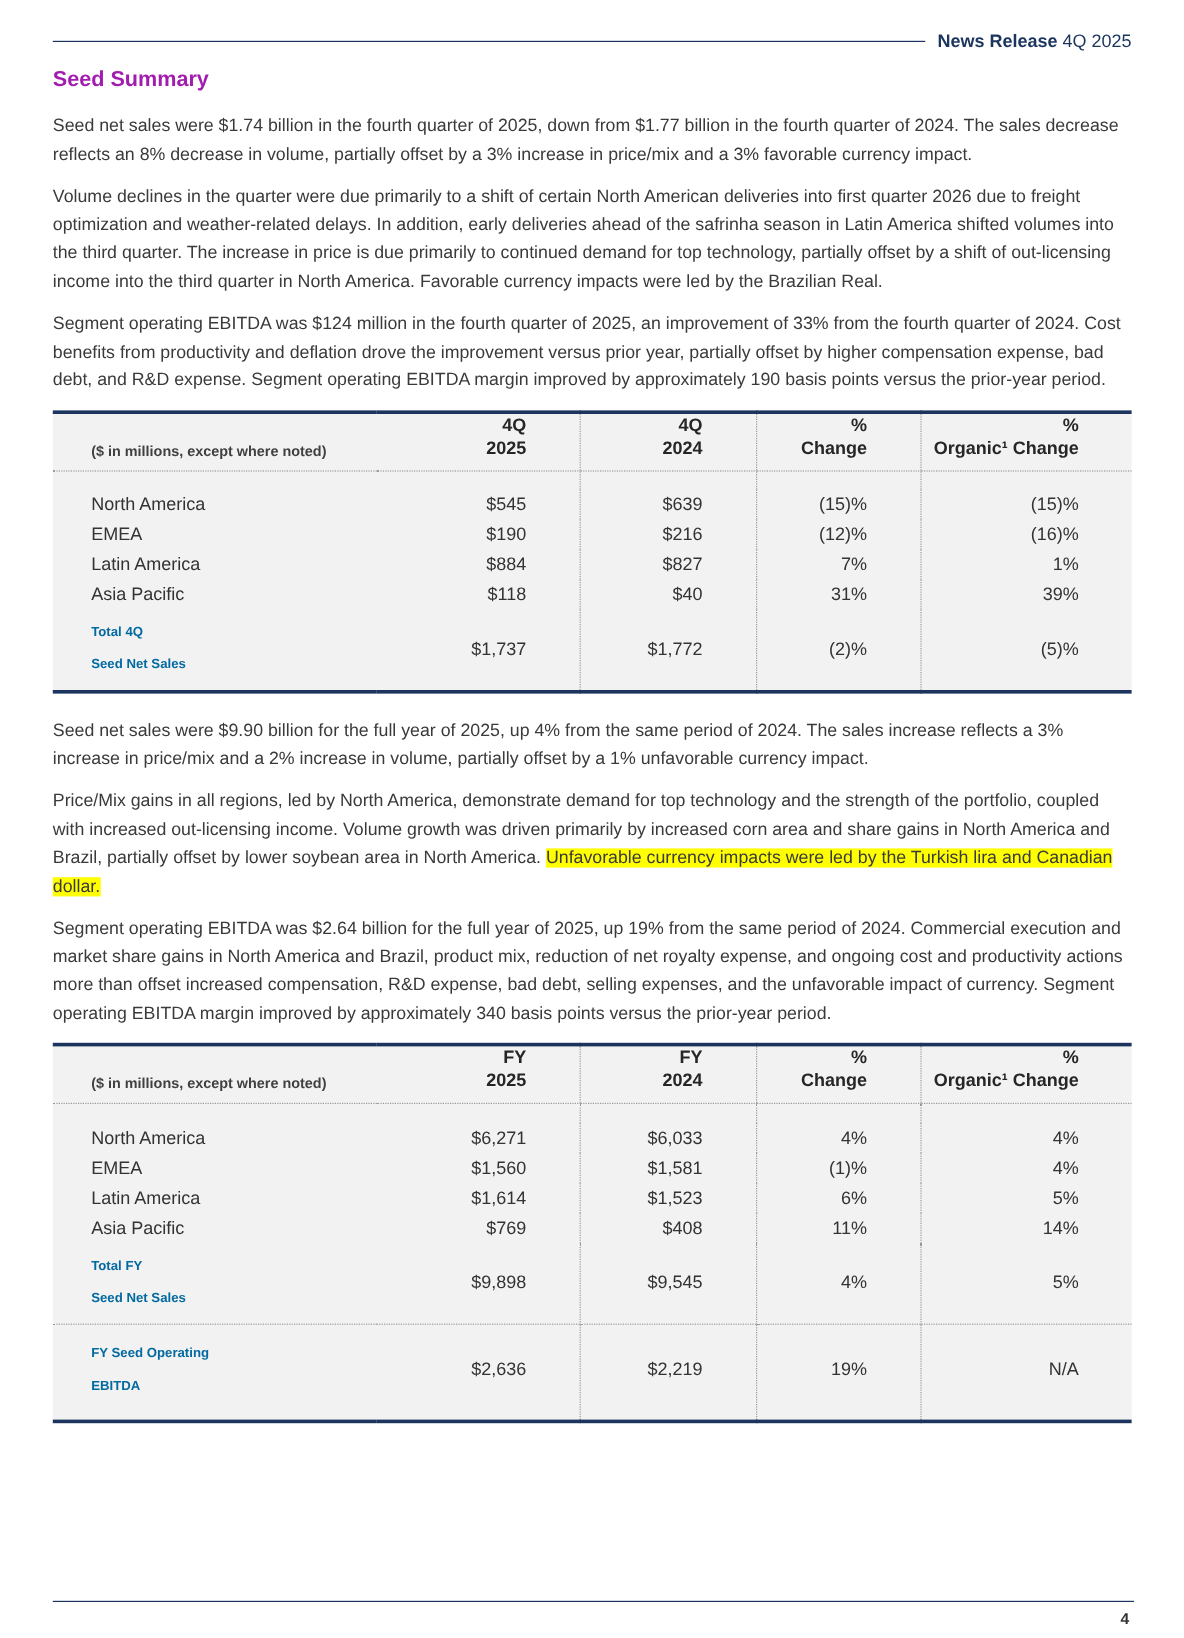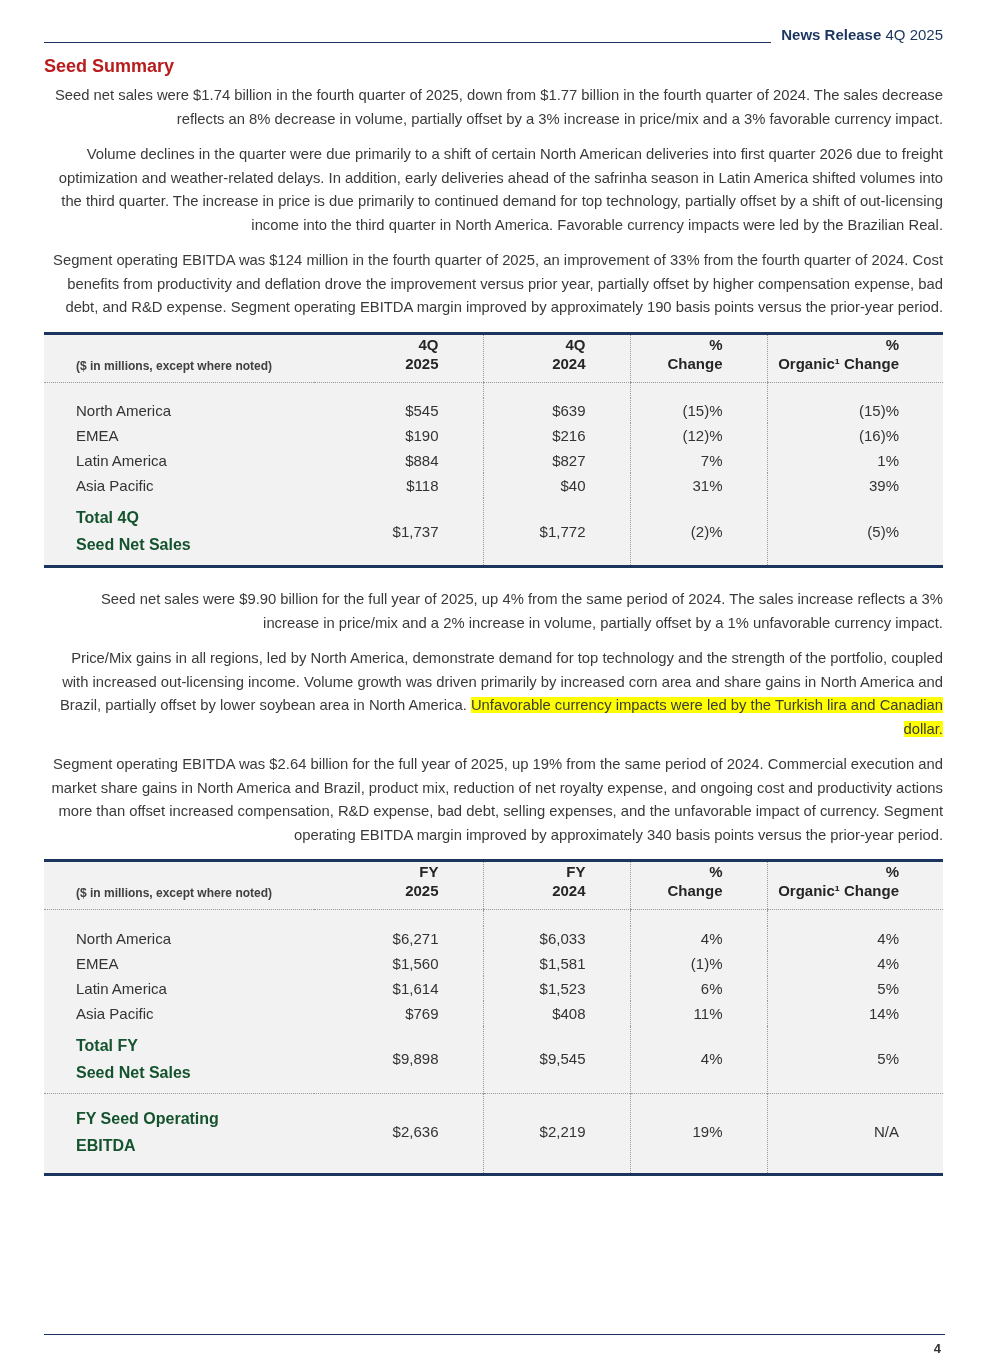--- a/index.html
+++ b/index.html
@@ -10,27 +10,27 @@
     color: #3a3a3a;
   }
   .page {
     position: relative;
     width: 987px; height: 1365px;
     background: #ffffff;
     padding: 26px 44px 0 44px;
     overflow: hidden;
   }
   
-  .top-rule { display: flex; align-items: flex-end; gap: 10px; }
+  .top-rule { display: flex; align-items: center; gap: 10px; }
   .top-rule .rule-line { flex: 1; border-top: 1.5px solid #1c355e; height: 0; }
   .header-text { font-size: 15px; color: #1c355e; white-space: nowrap; }
   .header-text .nr { font-weight: bold; }
   
-  h1.title { color: #b91c1c; font-size: 18px; font-weight: bold; margin-top: 13px; margin-bottom: 7px; }
-  p.body { font-size: 14.8px; line-height: 23.5px; color: #3a3a3a; margin-bottom: 12px; text-align: right; }
+  h1.title { color: #a21caf; font-size: 18px; font-weight: bold; margin-top: 13px; margin-bottom: 17px; }
+  p.body { font-size: 14.8px; line-height: 23.5px; color: #3a3a3a; margin-bottom: 12px; text-align: left; }
   .hl { background: #ffff00; }
   
   table.fin {
     width: 100%;
     border-collapse: collapse;
     table-layout: fixed;
     background: #f2f2f2;
     border-top: 3px solid #1c355e;
     border-bottom: 3px solid #1c355e;
     margin-top: 6px;
@@ -40,21 +40,21 @@
   .num { text-align: right; padding-right: 44px; }
   .label { text-align: left; padding-left: 32px; }
   .sep { border-left: 1px dotted #999999; }
   thead th, thead td { vertical-align: bottom; padding-top: 0; padding-bottom: 9px; border-bottom: 1px dotted #999999; }
   thead .hdr div { font-weight: bold; line-height: 19px; color: #262626; }
   thead td.note { font-size: 12px; color: #404040; font-weight: bold; }
   tr.spacer td { height: 16px; }
   tr.data td { height: 25px; line-height: 25px; }
   tr.total td { padding-top: 6px; padding-bottom: 7px; vertical-align: middle; }
   tr.total .label div { line-height: 27px; }
-  .tbold { color: #14532d; font-weight: bold; font-size: 16px; }
+  .tbold { color: #0369a1; font-weight: bold; font-size: 11px; }
   td.tbold { font-size: 16.5px; }
   tr.ebitda td { border-top: 1px dotted #999999; padding-top: 11px; padding-bottom: 14px; vertical-align: middle; }
   tr.ebitda .label div { line-height: 27px; }
   
   .footer-line { position: absolute; left: 44px; right: 42px; bottom: 30px; border-top: 1.5px solid #1c355e; height: 0; }
   .page-num { position: absolute; right: 46px; bottom: 9px; font-size: 13px; font-weight: bold; color: #333333; }
 </style>
 </head>
 <body>
 

